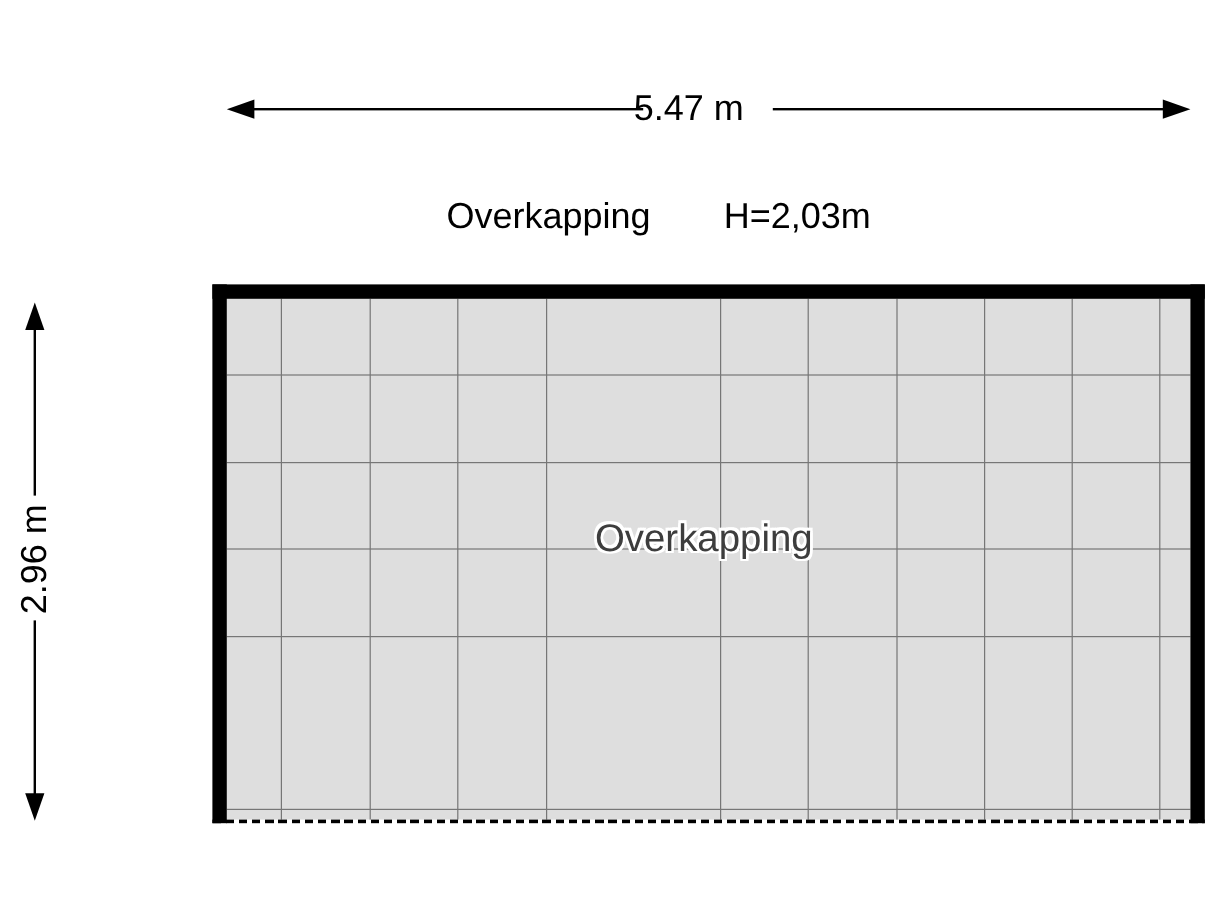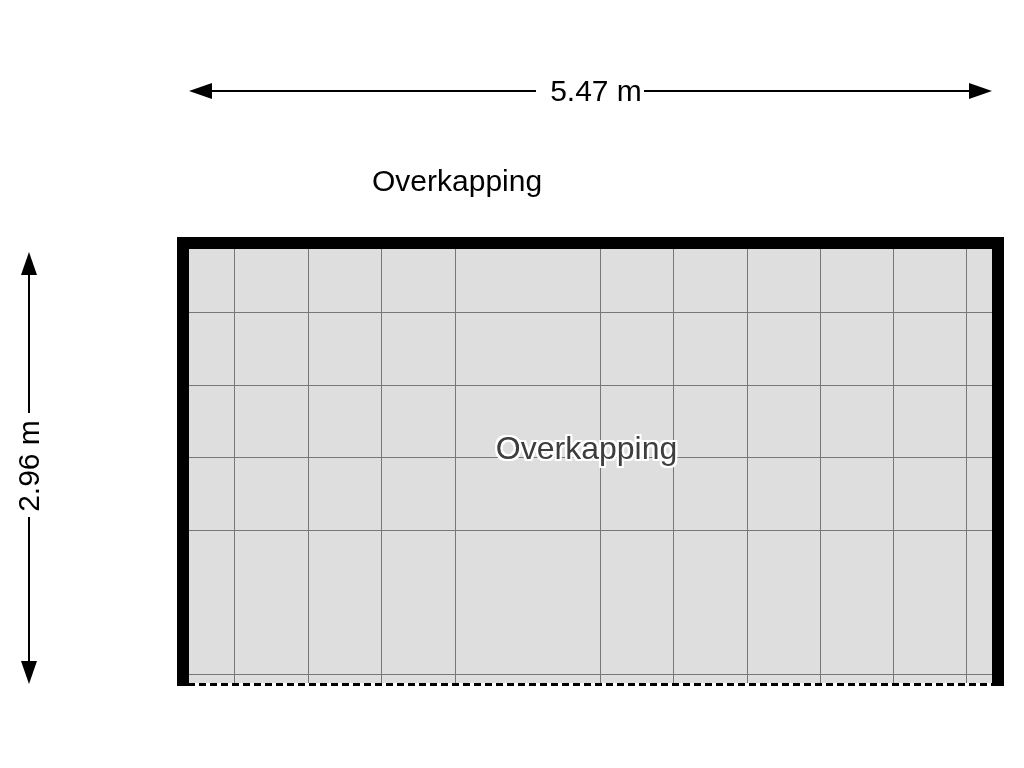--- a/index.html
+++ b/index.html
@@ -16,21 +16,21 @@
   }
   
   .dim-line-h{position:absolute;height:2px;background:var(--wall);}
   .dim-line-v{position:absolute;width:2px;background:var(--wall);}
   .ah{position:absolute;width:0;height:0;}
   .ah-left{border-top:8px solid transparent;border-bottom:8px solid transparent;border-right:23px solid var(--wall);}
   .ah-right{border-top:8px solid transparent;border-bottom:8px solid transparent;border-left:23px solid var(--wall);}
   .ah-up{border-left:8px solid transparent;border-right:8px solid transparent;border-bottom:23px solid var(--wall);}
   .ah-down{border-left:8px solid transparent;border-right:8px solid transparent;border-top:23px solid var(--wall);}
   .dim-label{position:absolute;font-size:30px;color:var(--dim-text);white-space:nowrap;}
-  #width-dim-label{left:496px;top:74px;width:200px;height:34px;line-height:34px;text-align:center;}
+  #width-dim-label{left:474px;top:74px;width:200px;height:34px;line-height:34px;text-align:center;}
   #height-dim-label{left:-71px;top:450px;width:200px;height:32px;line-height:32px;text-align:center;transform:rotate(-90deg);}
   
   .plan-title{position:absolute;left:372px;top:164px;display:flex;gap:61px;font-size:30px;color:var(--dim-text);white-space:nowrap;}
   
   .room{position:absolute;left:177px;top:237px;width:827px;height:449px;}
   .floor{position:absolute;left:12px;top:12px;width:803px;height:434px;background:var(--floor-fill);}
   .gridline-v{position:absolute;top:0;bottom:0;width:1px;background:var(--grid-line);}
   .gridline-h{position:absolute;left:0;right:0;height:1px;background:var(--grid-line);}
   .wall{position:absolute;background:var(--wall);}
   .wall-top{left:0;top:0;width:827px;height:12px;}
@@ -51,20 +51,21 @@
 <div>
   <div class="ah ah-left" style="left:189px;top:83px;"></div>
   <div class="dim-line-h" style="left:210px;top:90px;width:326px;"></div>
   <div class="dim-label" id="width-dim-label">5.47 m</div>
   <div class="dim-line-h" style="left:644px;top:90px;width:326px;"></div>
   <div class="ah ah-right" style="left:969px;top:83px;"></div>
 </div>
 
 <div class="plan-title">
   <span>Overkapping</span>
+  <span>H=2,03m</span>
 </div>
 
 <div>
   <div class="ah ah-up" style="left:21px;top:252px;"></div>
   <div class="dim-line-v" style="left:28px;top:273px;height:140px;"></div>
   <div class="dim-label" id="height-dim-label">2.96 m</div>
   <div class="dim-line-v" style="left:28px;top:517px;height:146px;"></div>
   <div class="ah ah-down" style="left:21px;top:661px;"></div>
 </div>
 

